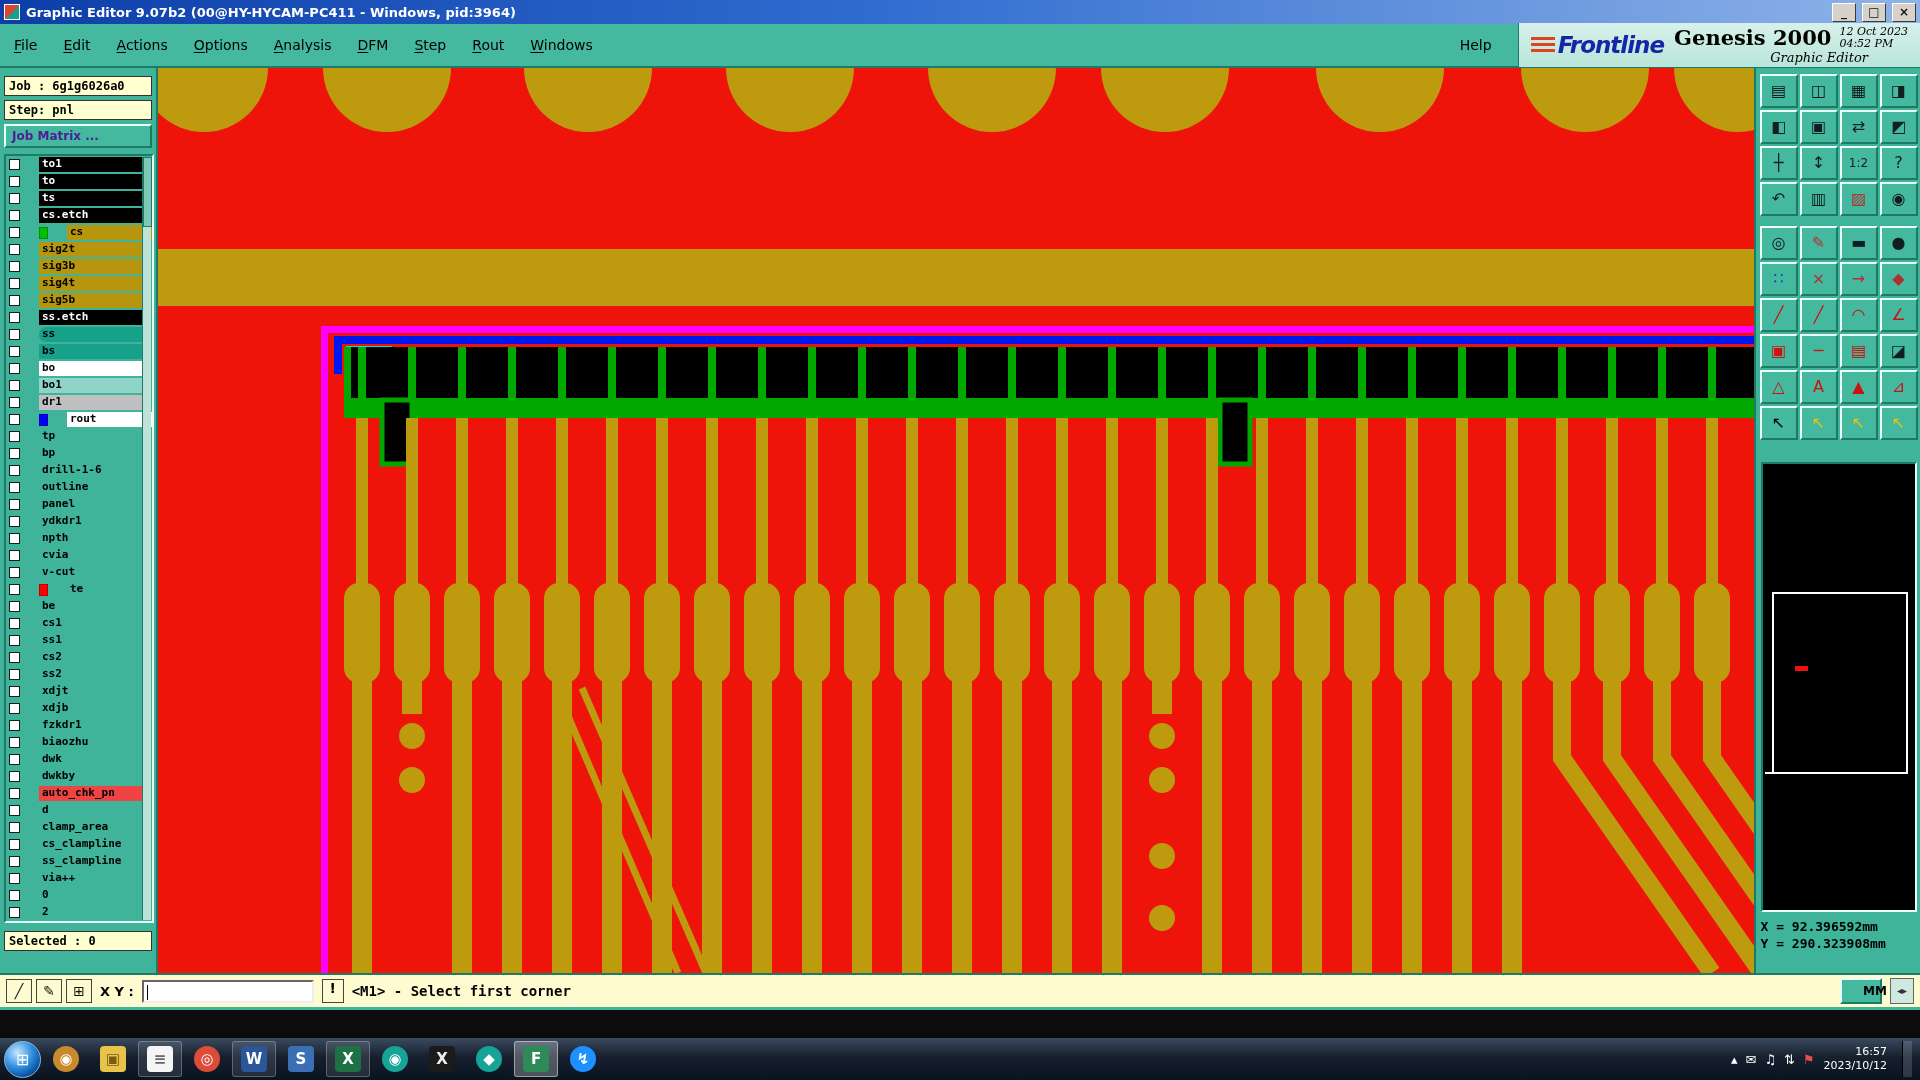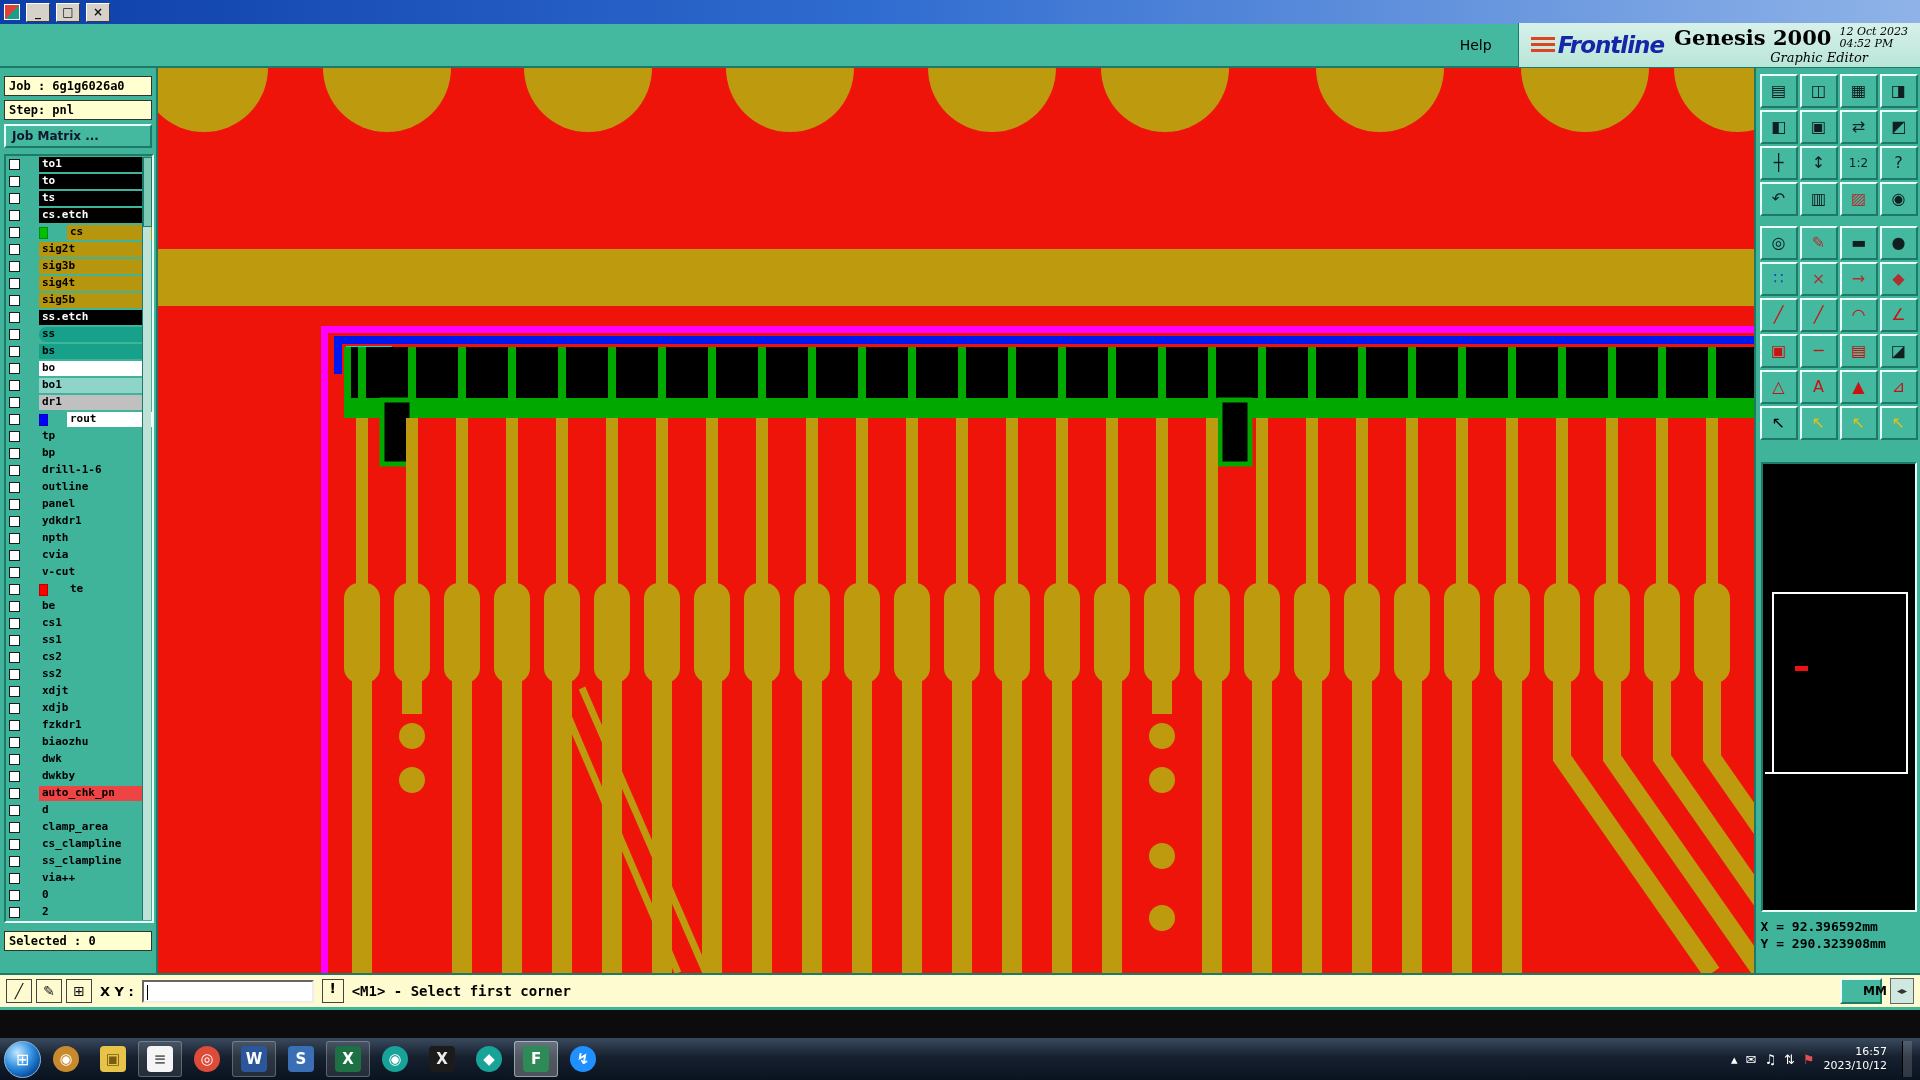--- a/index.html
+++ b/index.html
@@ -39,21 +39,21 @@
   
   #content { display:flex; height:905px; }
 
   
   #sidebar { width:158px; background:#3fb49b; border-right:2px solid #1d7a66;
              padding:8px 4px 0 4px; display:flex; flex-direction:column; }
   .info-box { background:#ffffd0; border:1px solid #333; font:bold 12px "DejaVu Sans Mono",monospace;
               padding:2px 4px; height:20px; width:148px; margin-bottom:4px; white-space:nowrap; }
   .matrix-btn { background:#45b8a0; border:2px solid; border-color:#e9fff8 #1d7a66 #1d7a66 #e9fff8;
                 font:bold 12px "DejaVu Sans",sans-serif; height:24px; width:148px;
-                margin-bottom:6px; text-align:left; padding-left:6px; color:#0f172a; }
+                margin-bottom:6px; text-align:left; padding-left:6px; color:#4c1d95; }
   #layer-list { width:150px; height:769px; border:2px solid;
                 border-color:#1d7a66 #e9fff8 #e9fff8 #1d7a66; background:#3fb49b;
                 position:relative; overflow:hidden; }
   .layer-row { display:flex; align-items:center; height:17px; gap:19px; padding-left:3px; }
   .layer-checkbox { width:11px; height:11px; background:#fff; border:1px solid #1a1a1a; flex:none; }
   .layer-chip { width:9px; height:12px; flex:none; border:1px solid #0004; }
   .layer-label { height:15px; font:bold 11px "DejaVu Sans Mono",monospace; line-height:14px;
                  padding-left:3px; white-space:nowrap; overflow:hidden; flex:none; }
   .layer-marker { font:bold 10px "DejaVu Sans Mono",monospace; color:#000; }
   #layer-scrollbar { position:absolute; right:1px; top:1px; width:9px; height:763px;
@@ -125,26 +125,38 @@
                   border-left:1px solid #000; margin-left:6px; }
   u { text-underline-offset:2px; }
 </style>
 </head>
 <body>
 
 <div id="app">
 
   <div id="titlebar">
     <div id="app-icon"></div>
+    <div class="title">Graphic Editor 9.07b2 (00@HY-HYCAM-PC411 - Windows, pid:3964)</div>
     <div class="win-btn">_</div>
     <div class="win-btn">□</div>
     <div class="win-btn">×</div>
   </div>
 
   <div id="menubar">
+    <div id="menu-items">
+        <span class="menu-item"><u>F</u>ile</span>
+        <span class="menu-item"><u>E</u>dit</span>
+        <span class="menu-item"><u>A</u>ctions</span>
+        <span class="menu-item"><u>O</u>ptions</span>
+        <span class="menu-item"><u>A</u>nalysis</span>
+        <span class="menu-item"><u>D</u>FM</span>
+        <span class="menu-item"><u>S</u>tep</span>
+        <span class="menu-item"><u>R</u>out</span>
+        <span class="menu-item"><u>W</u>indows</span>
+      </div>
     <span id="menu-help">Help</span>
     <div id="brand">
       <div id="logo">
         <span class="logo-stripes"></span>
         <span class="logo-text">Frontline</span>
       </div>
       <div id="brand-center">
         <div id="brand-top">
           <span class="product">Genesis 2000</span>
           <span class="datecol">

